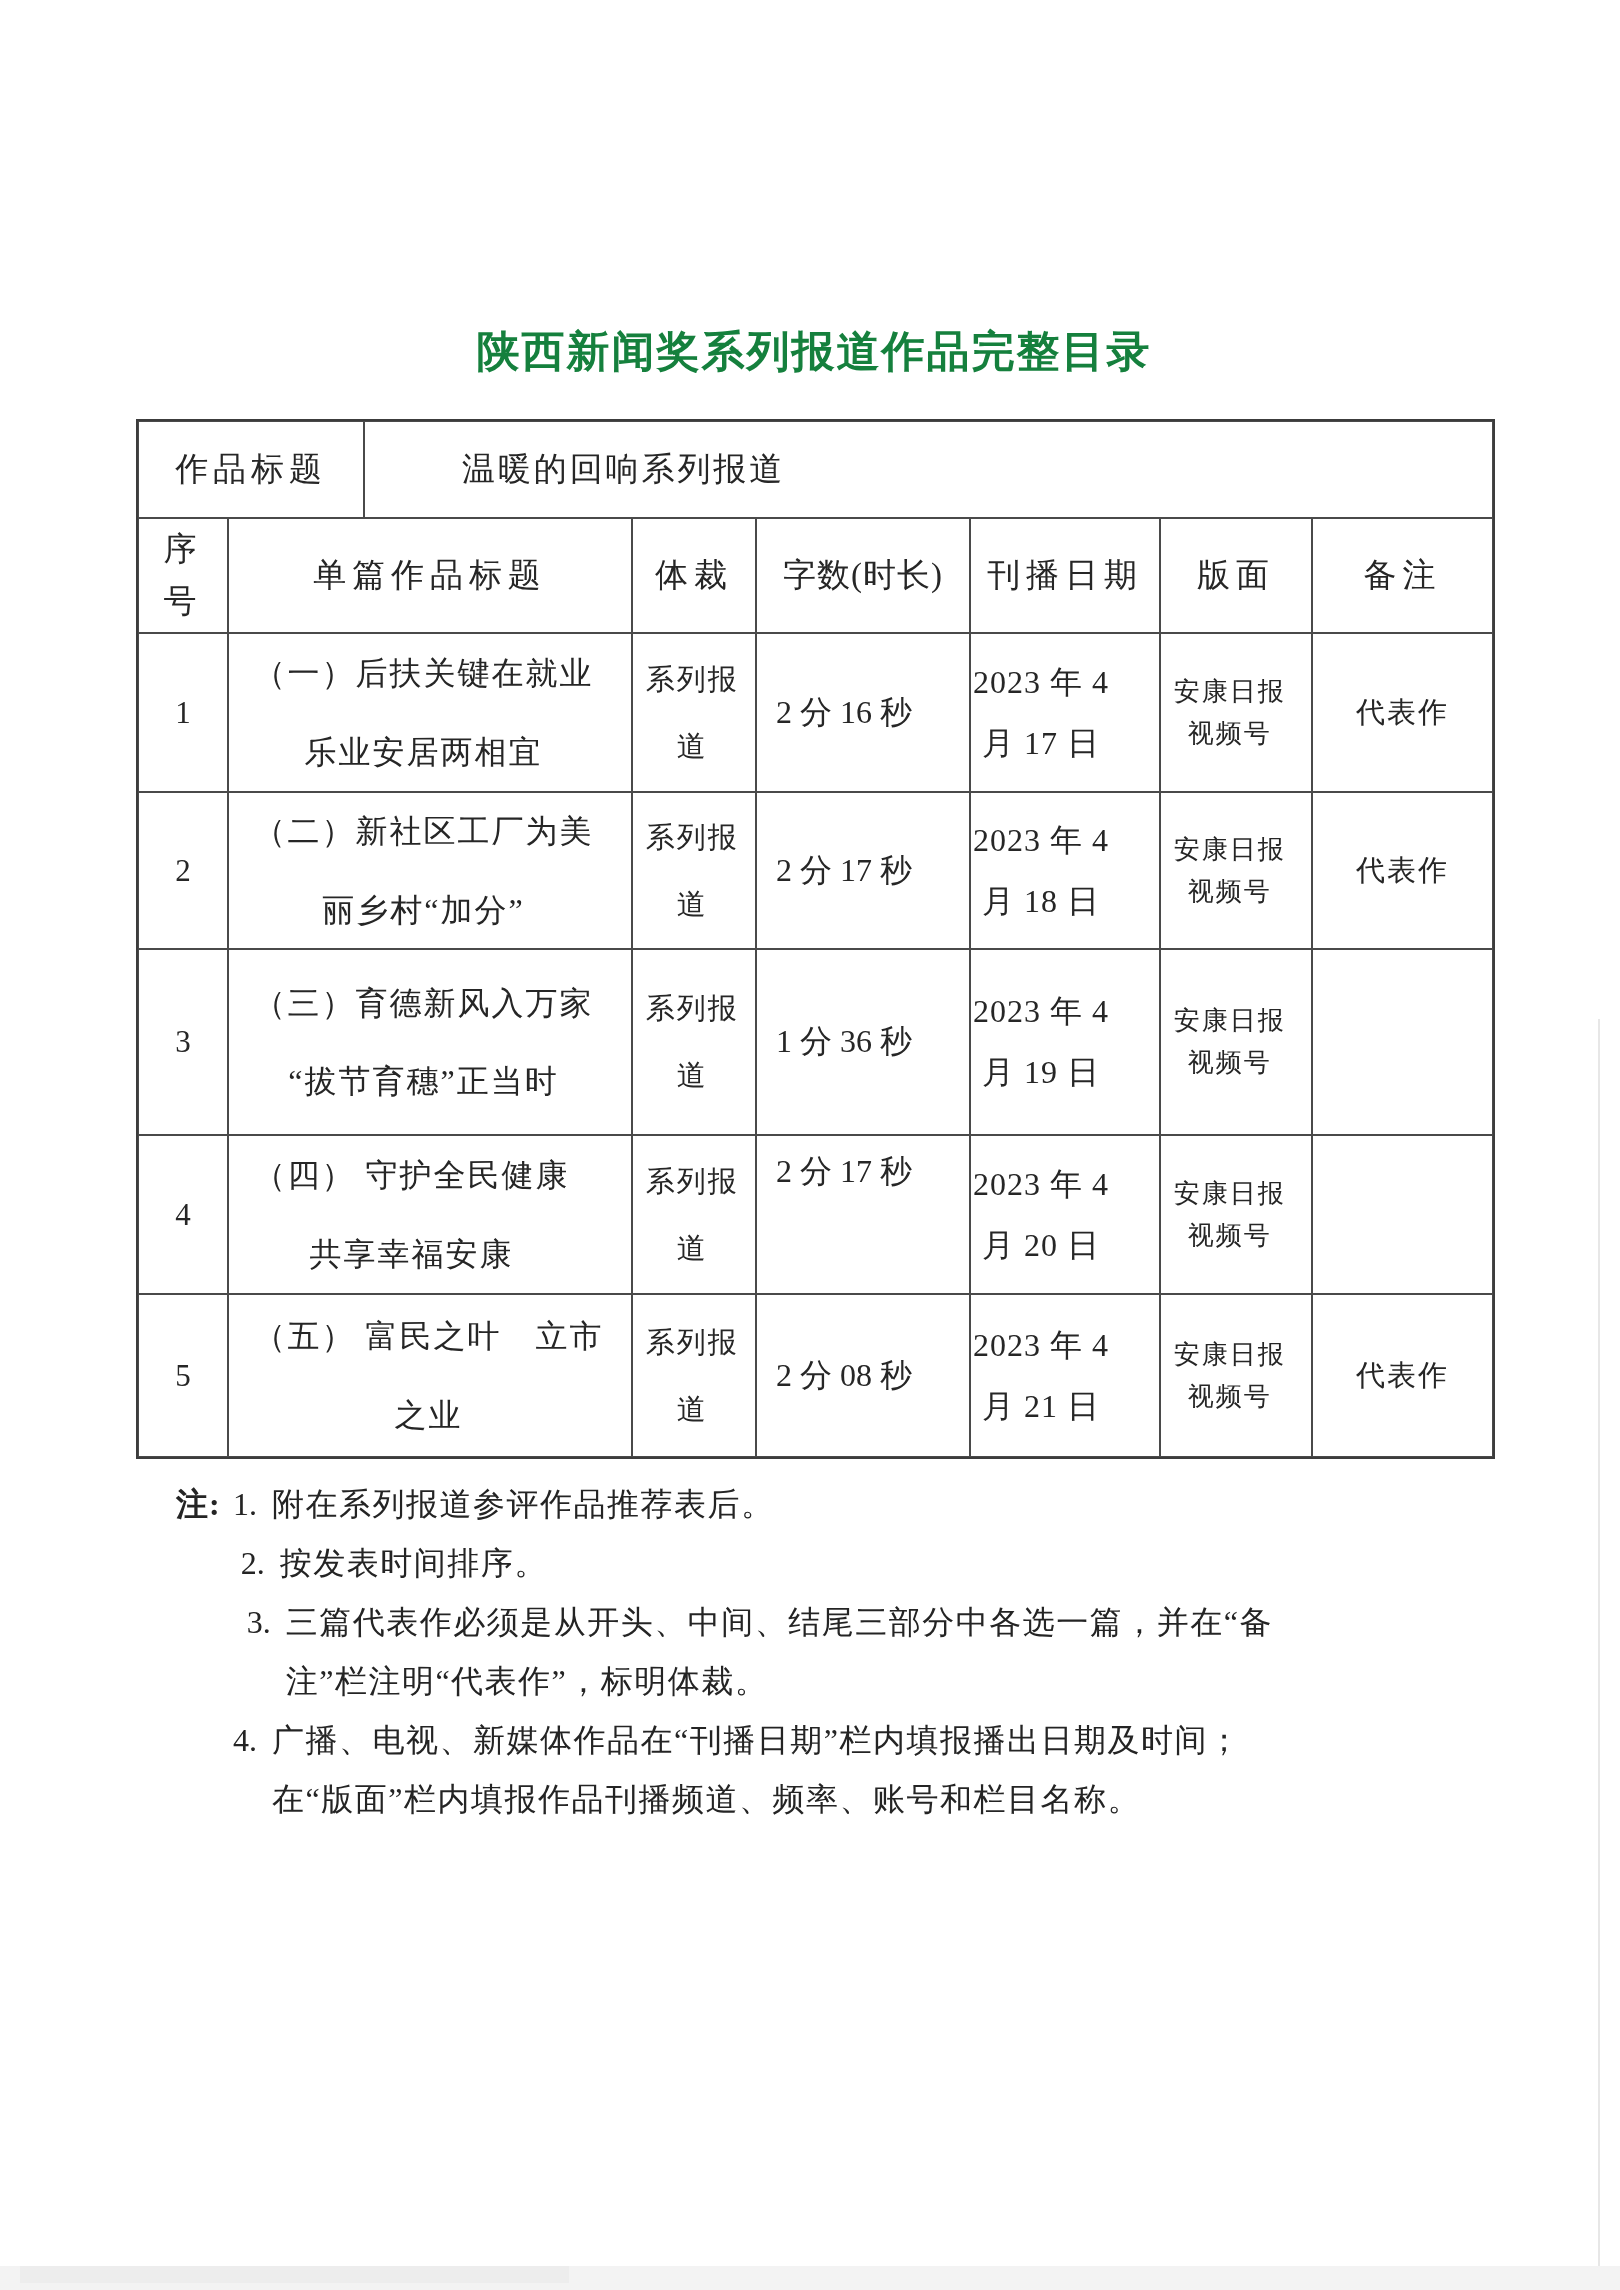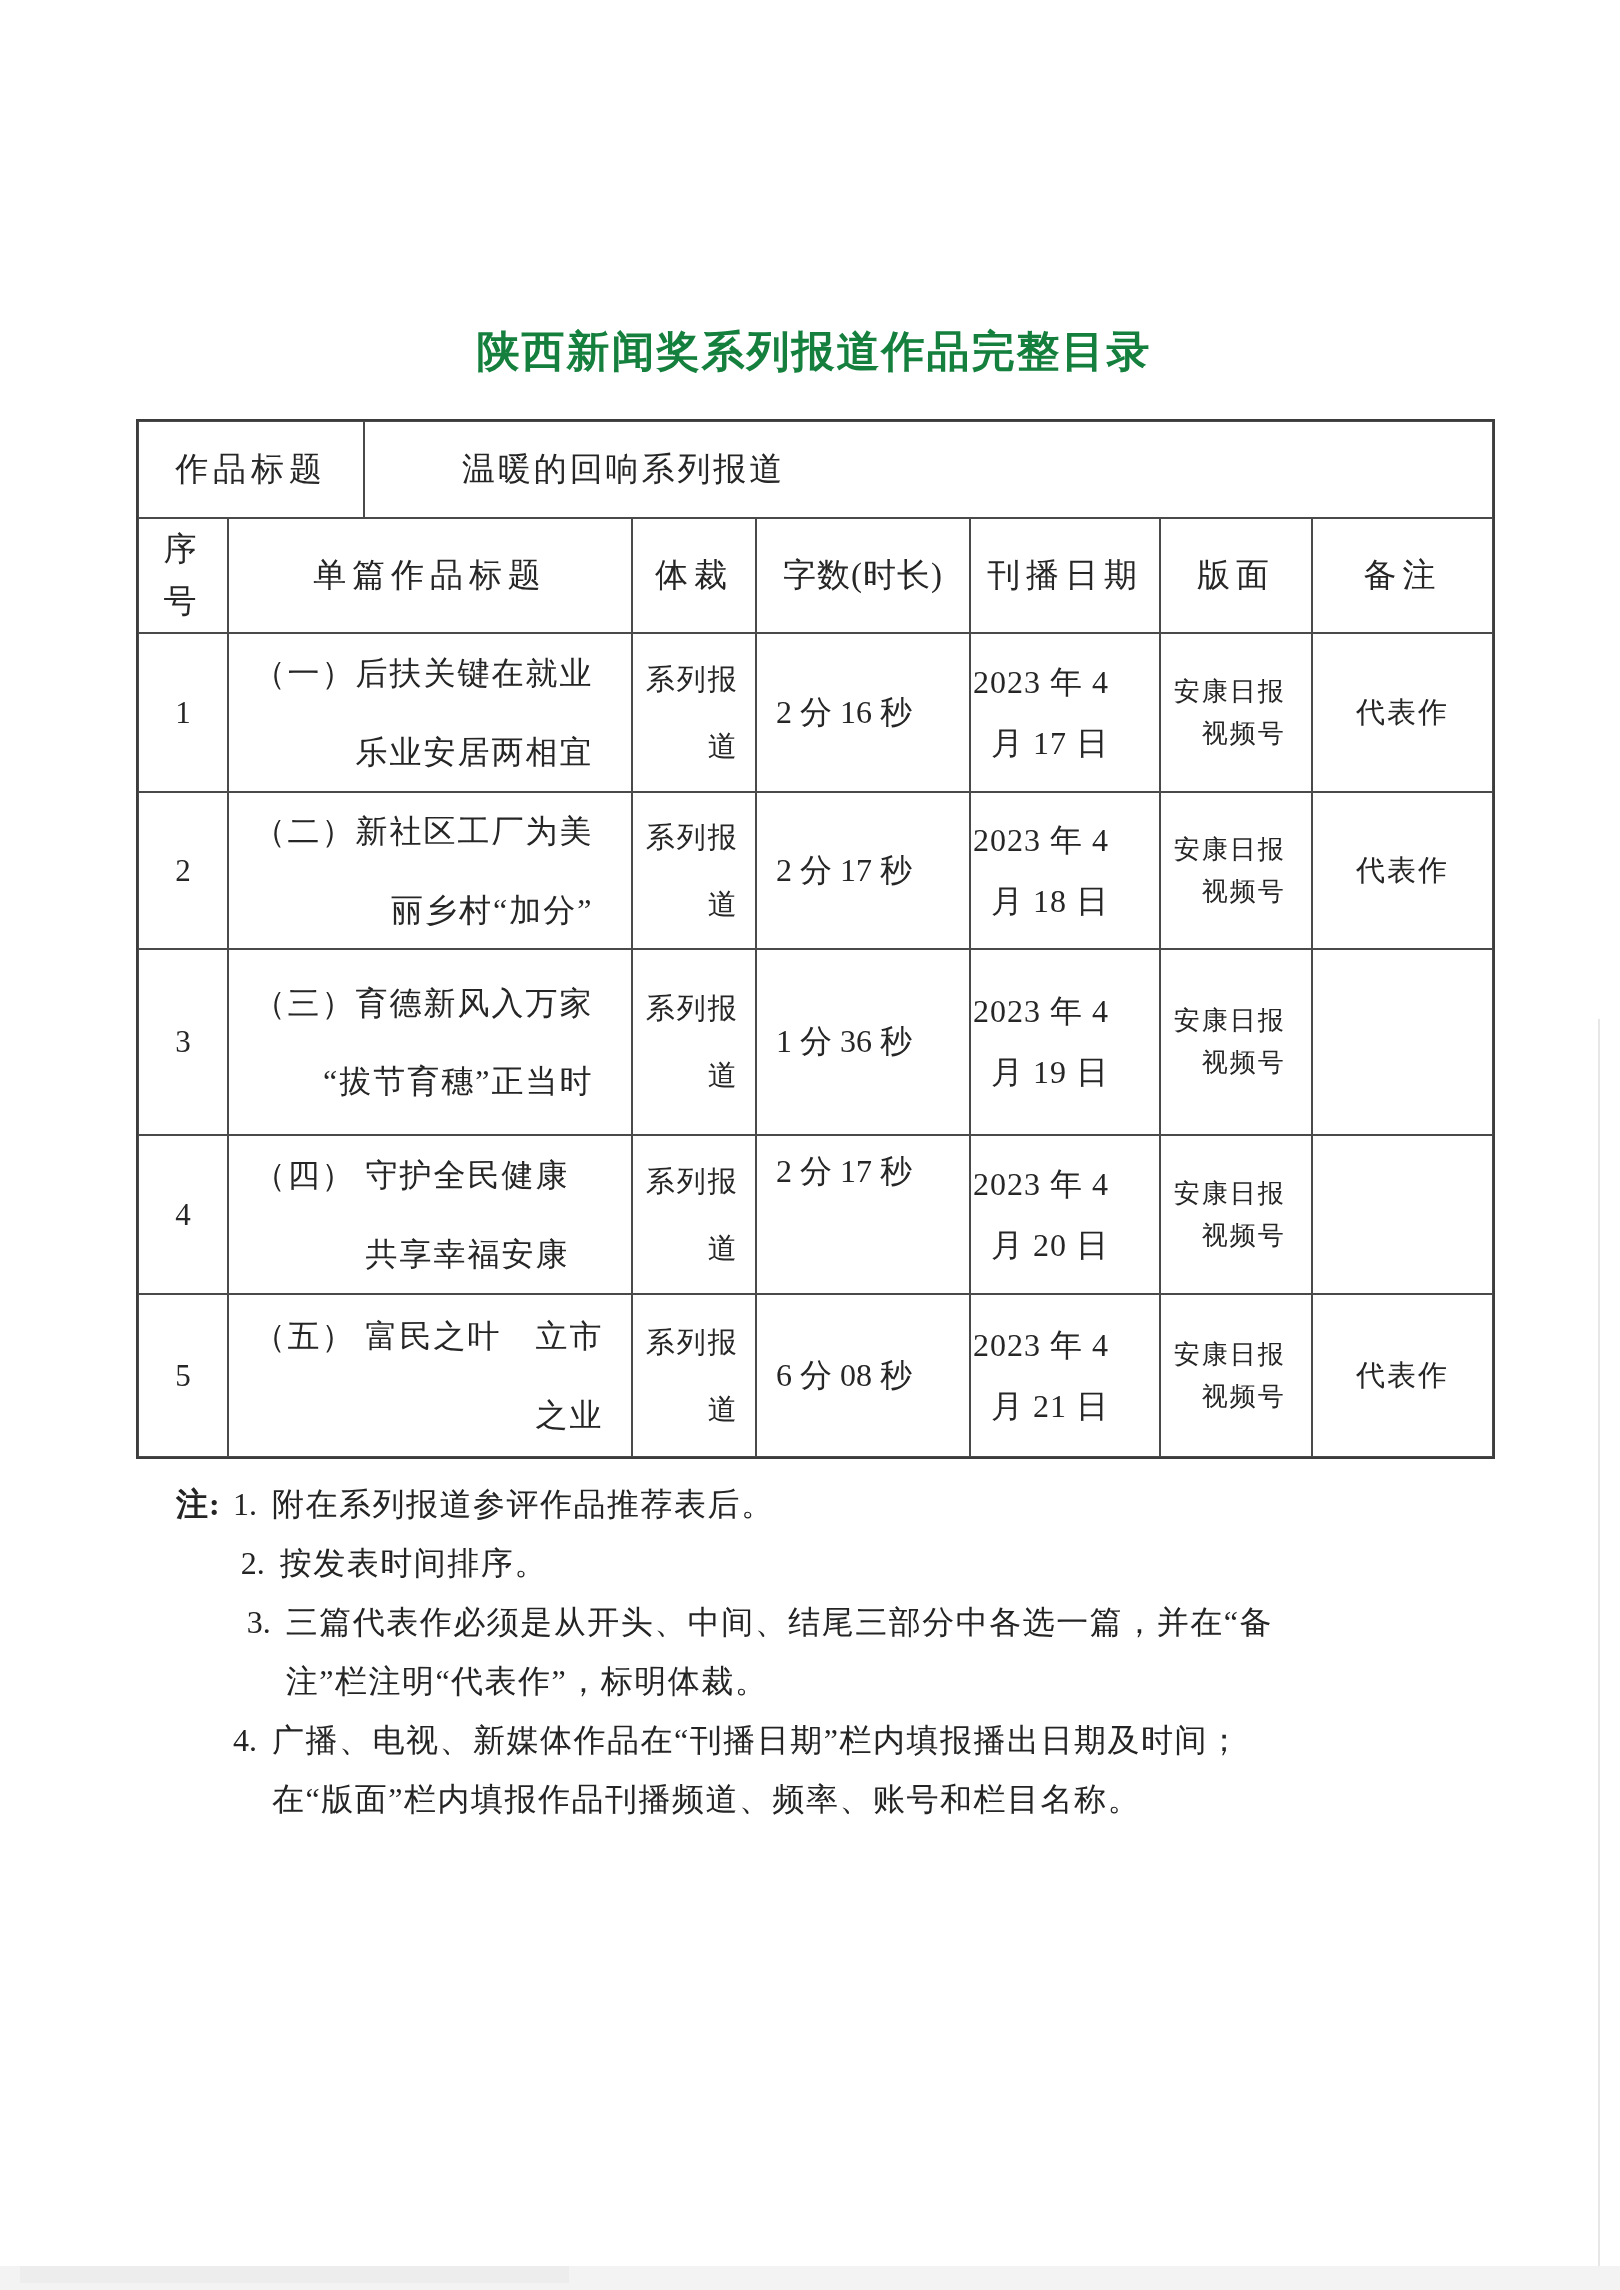--- a/index.html
+++ b/index.html
@@ -41,21 +41,21 @@
     grid-template-columns: 90px 404px 124px 214px 190px 152px 181px;
     grid-template-rows: 115px 159px 157px 186px 159px 163px;
   }
   .trow { display: contents; }
   .cell {
     border: 1px solid #4a4a4a;
     display: flex;
     align-items: center;
     justify-content: center;
     white-space: pre-line;
-    text-align: right;
+    text-align: center;
   }
   .cell-worklabel { font-size: 33px; letter-spacing: 4.9px; }
   .cell-workvalue {
     justify-content: flex-start;
     padding-left: 97px;
     font-size: 33px;
     letter-spacing: 2.9px;
   }
   .h-cell {
     font-size: 33px;
@@ -233,21 +233,21 @@
 视频号</div>
         <div class="cell c-remark"></div>
       </div>
 
       <div class="trow r5">
         <div class="cell c-no">5</div>
         <div class="cell c-title">（五） 富民之叶　立市
 之业</div>
         <div class="cell c-genre">系列报
 道</div>
-        <div class="cell c-len">6 分 08 秒</div>
+        <div class="cell c-len">2 分 08 秒</div>
         <div class="cell c-date">2023 年 4
 月 21 日</div>
         <div class="cell c-layout">安康日报
 视频号</div>
         <div class="cell c-remark">代表作</div>
       </div>
 
     </div>
   </div>
 

